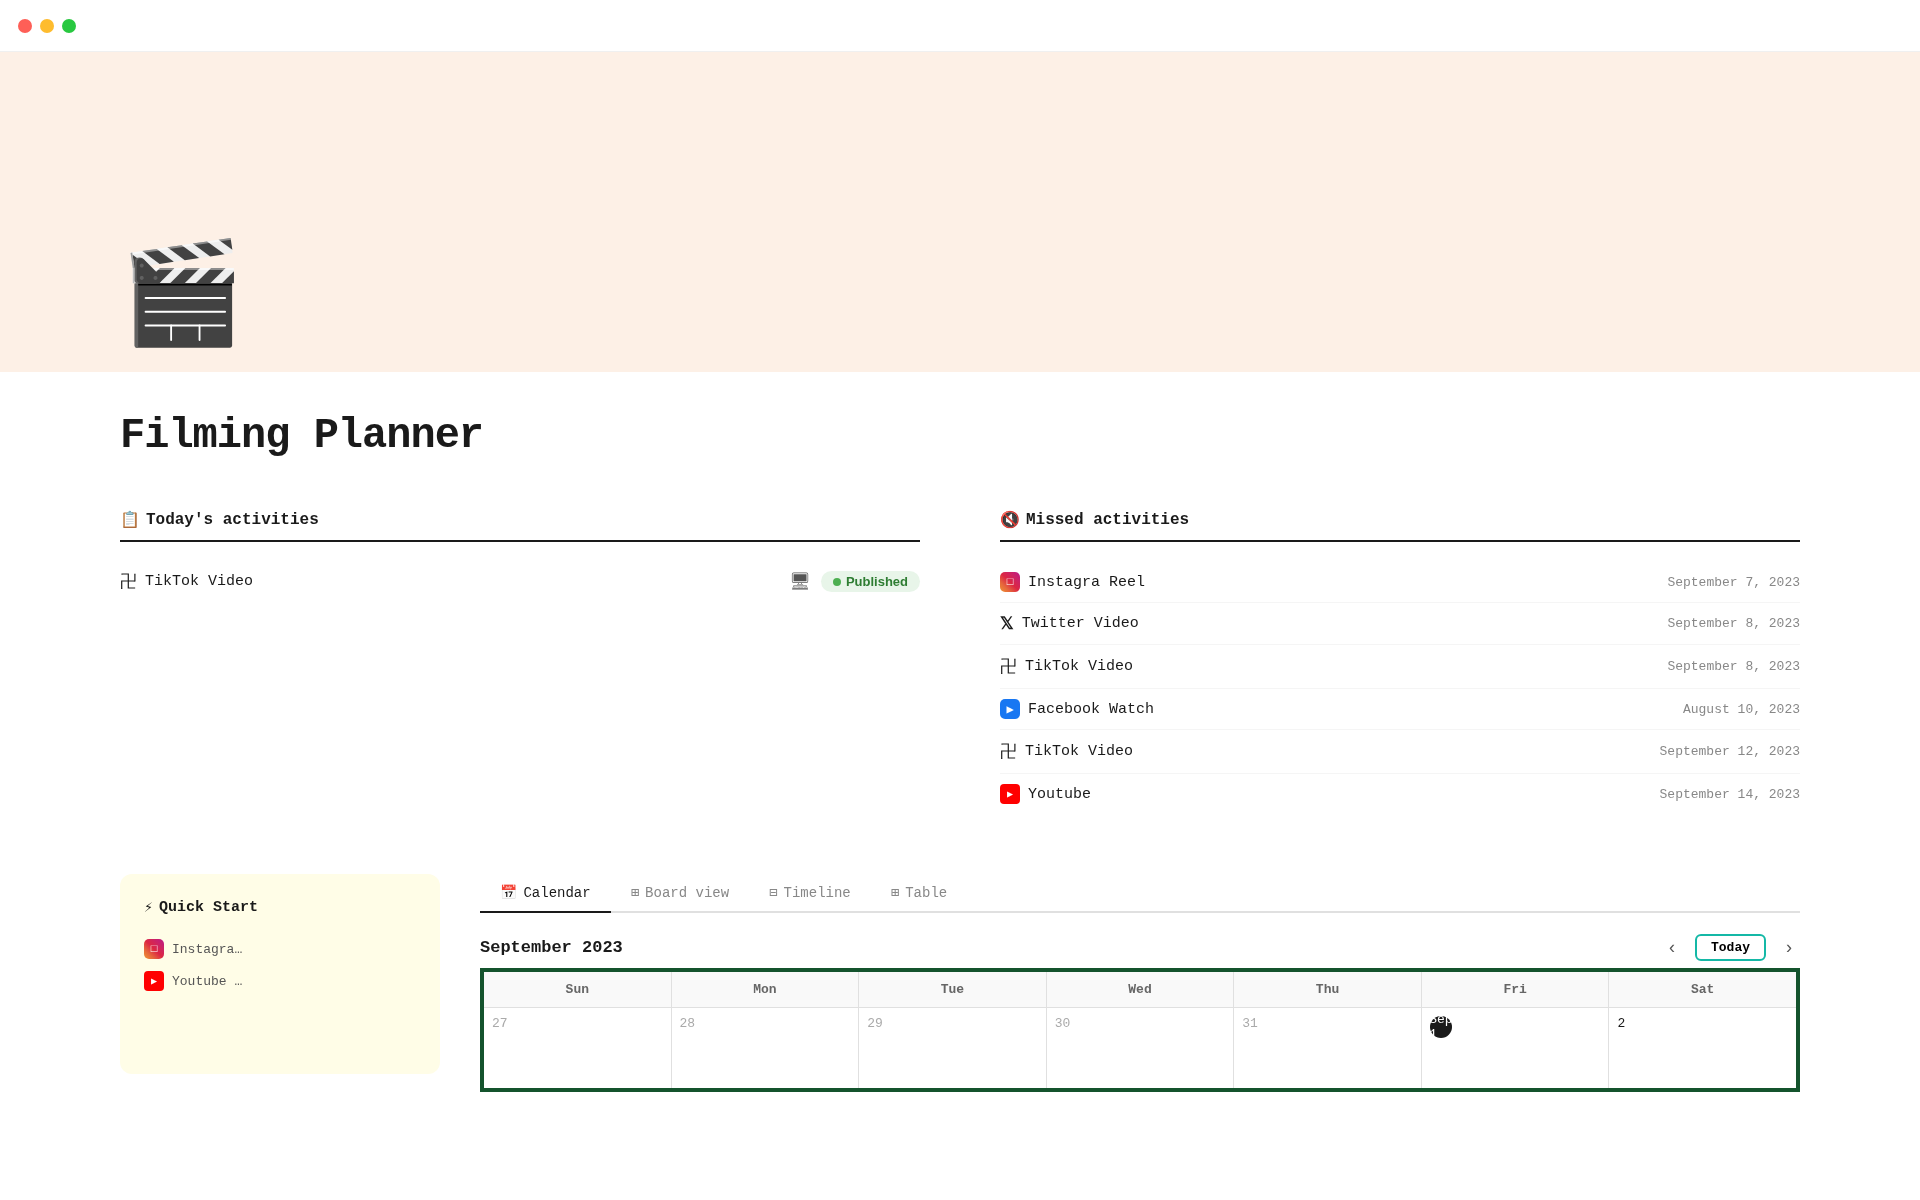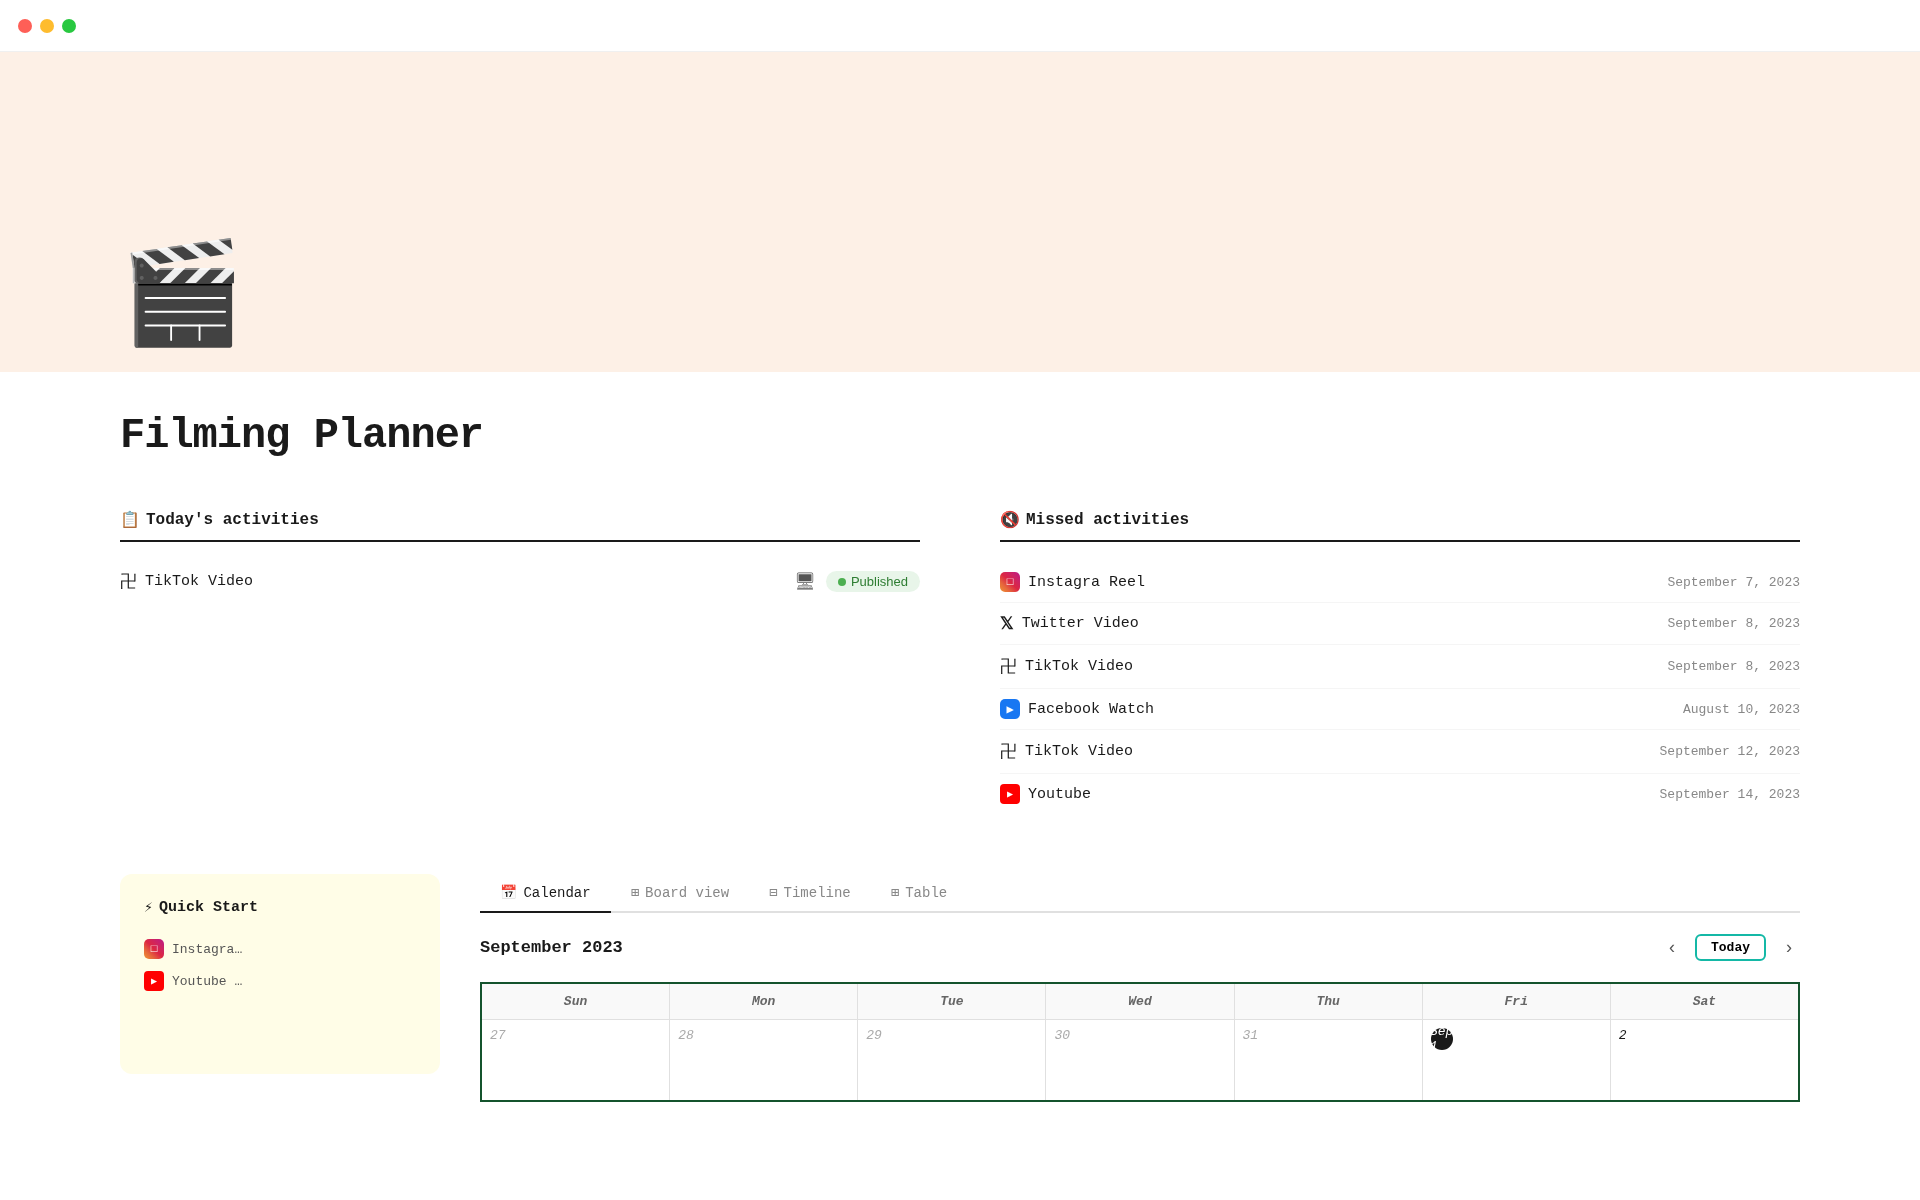--- a/index.html
+++ b/index.html
@@ -98,21 +98,21 @@
       display: flex;
       align-items: center;
       gap: 10px;
     }
     .status-badge {
       background: #e8f5e9;
       color: #2e7d32;
       border-radius: 12px;
       padding: 3px 12px;
       font-size: 13px;
-      font-weight: 400;
+      font-weight: 700;
       display: flex;
       align-items: center;
       gap: 5px;
     }
     .status-dot {
       width: 8px; height: 8px;
       border-radius: 50%;
       background: #4caf50;
       display: inline-block;
     }
@@ -241,21 +241,21 @@
     .view-tab.active {
       color: #1a1a1a;
       border-bottom: 2px solid #1a1a1a;
     }
 
     
     .calendar-header {
       display: flex;
       justify-content: space-between;
       align-items: center;
-      margin-bottom: 20px;
+      margin-bottom: 6px;
     }
     .calendar-month {
       font-size: 17px;
       font-weight: 700;
       color: #1a1a1a;
       font-family: 'Courier New', Courier, monospace;
     }
     .calendar-nav {
       display: flex;
       align-items: center;
@@ -278,22 +278,21 @@
       cursor: pointer;
       font-family: 'Courier New', Courier, monospace;
       font-weight: 600;
     }
 
     .calendar-grid {
       display: grid;
       grid-template-columns: repeat(7, 1fr);
       gap: 1px;
       background: #e0e0e0;
-      border: 2px solid #14532d;
-      font-style: italic;
+      border: 4px solid #14532d;
     }
     .cal-header-cell {
       background: #f9f9f9;
       text-align: center;
       padding: 10px 0;
       font-size: 13px;
       font-weight: 600;
       color: #666;
       font-family: 'Courier New', Courier, monospace;
     }

